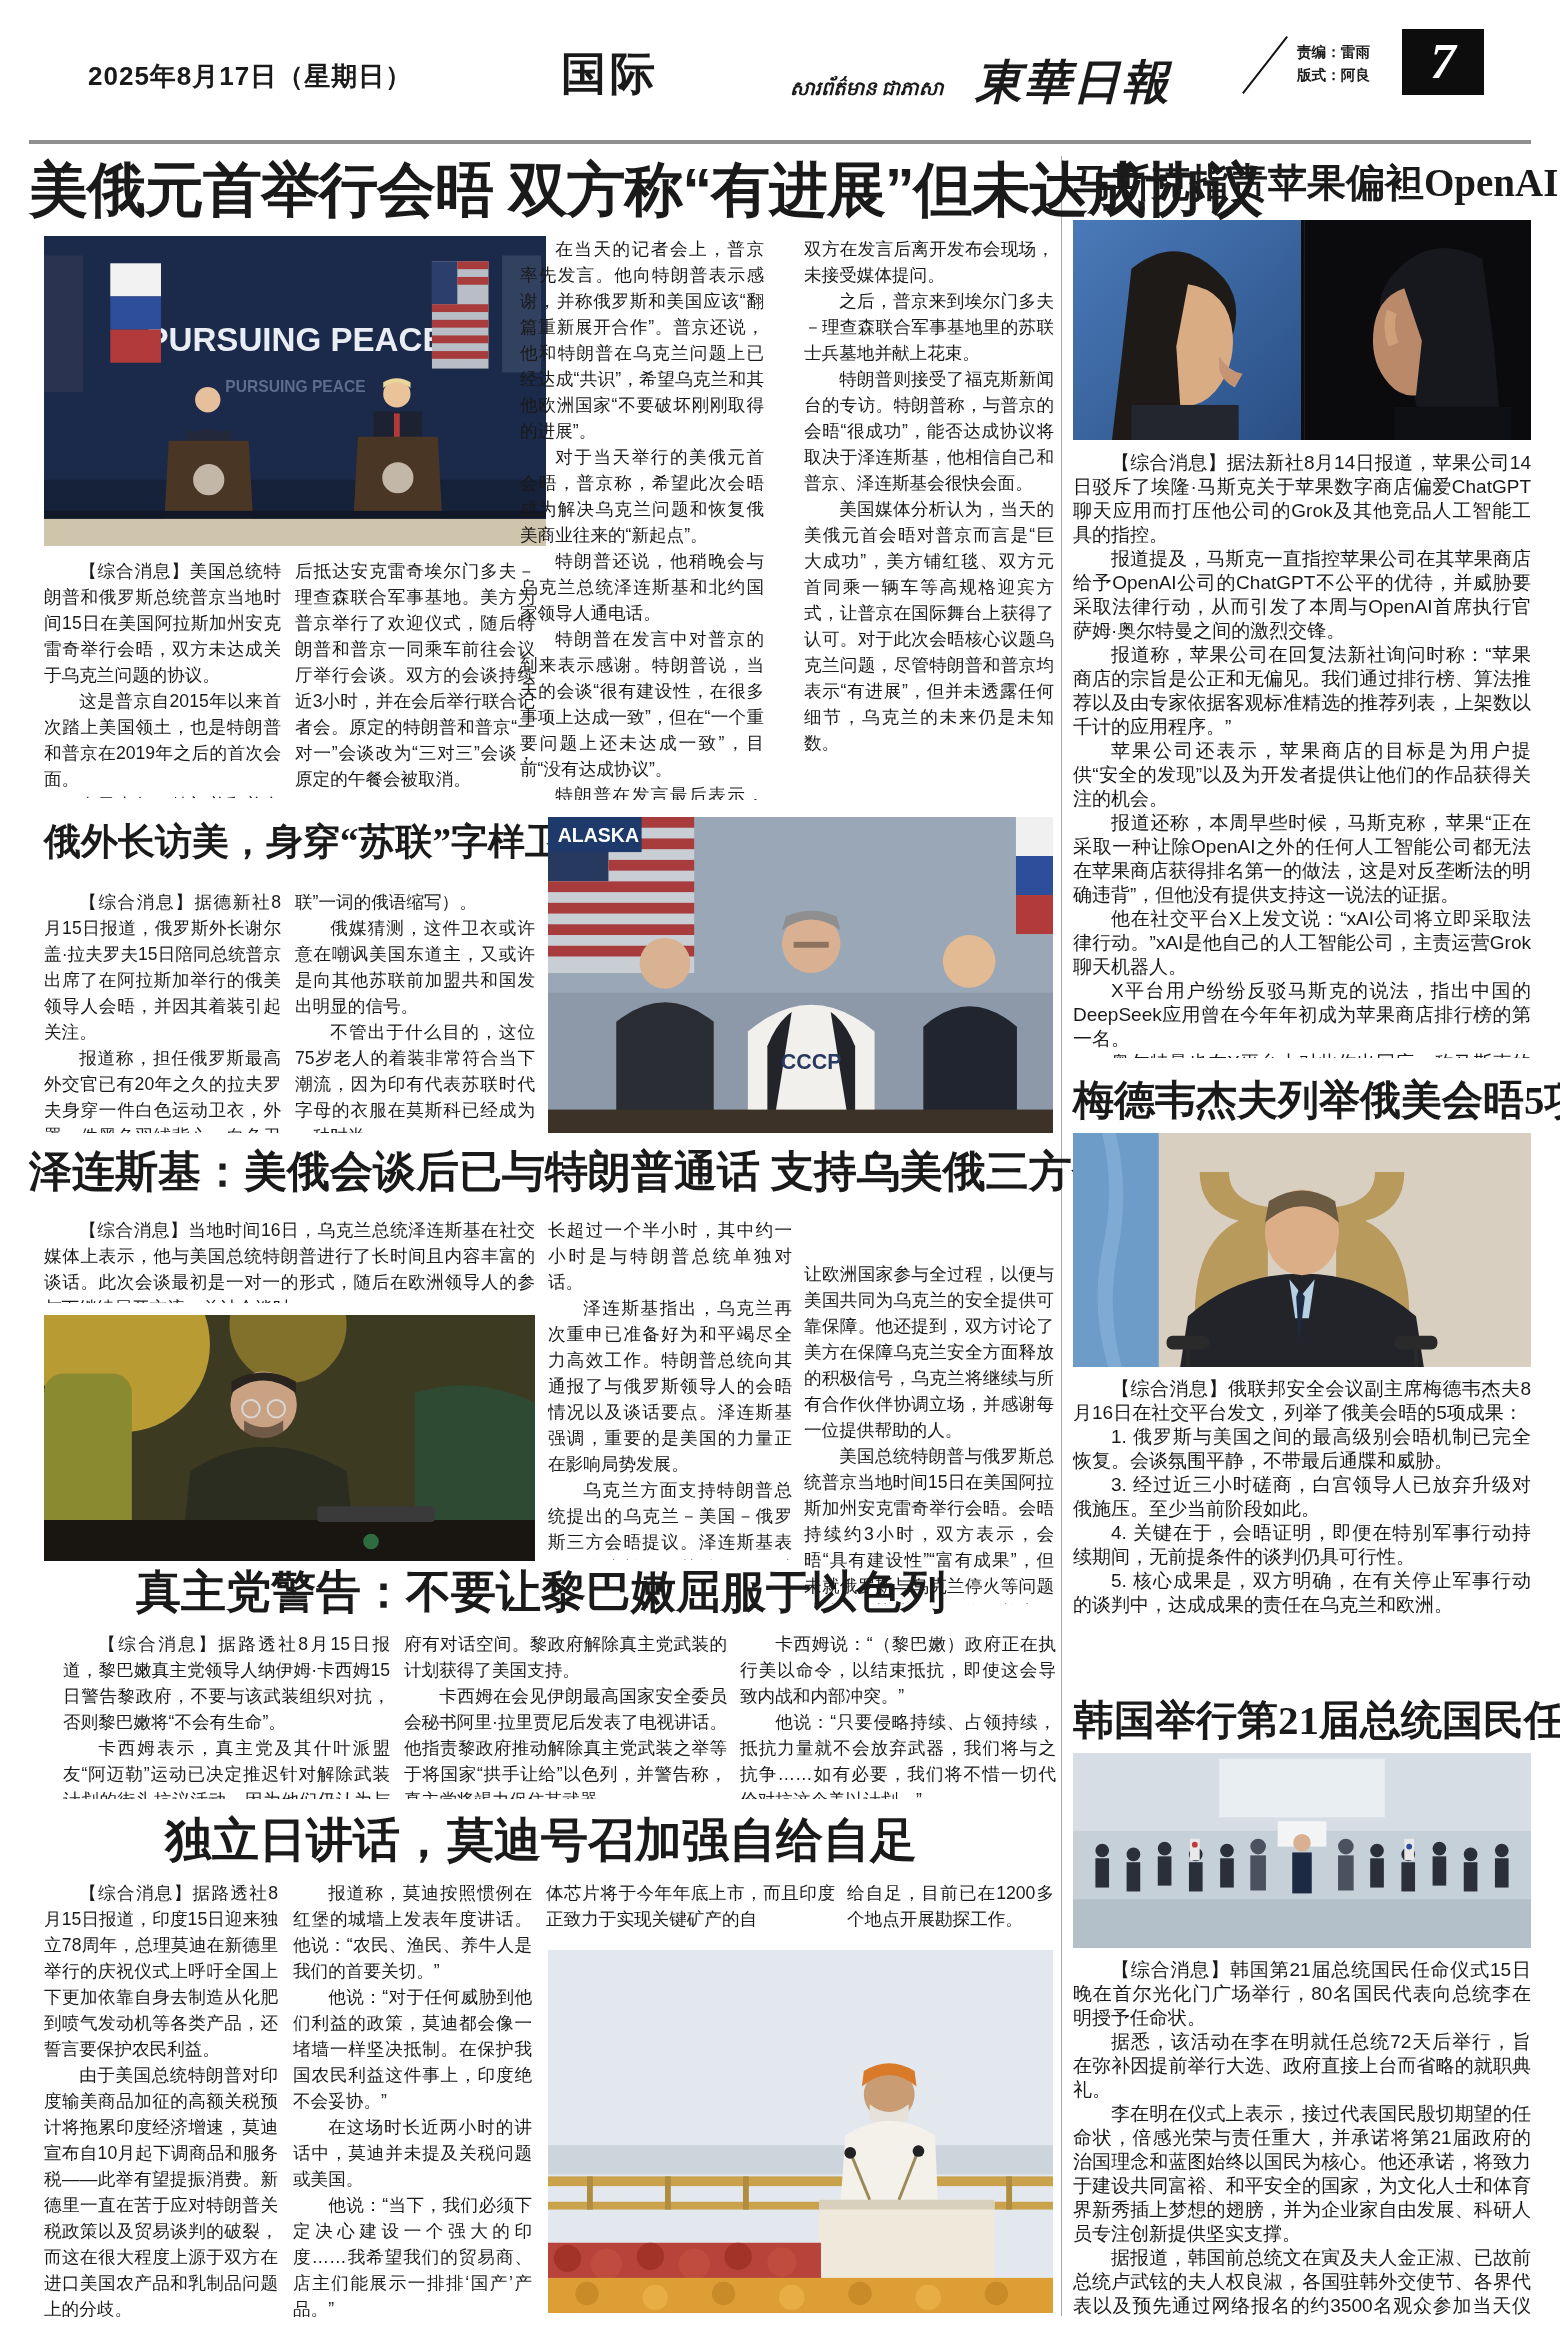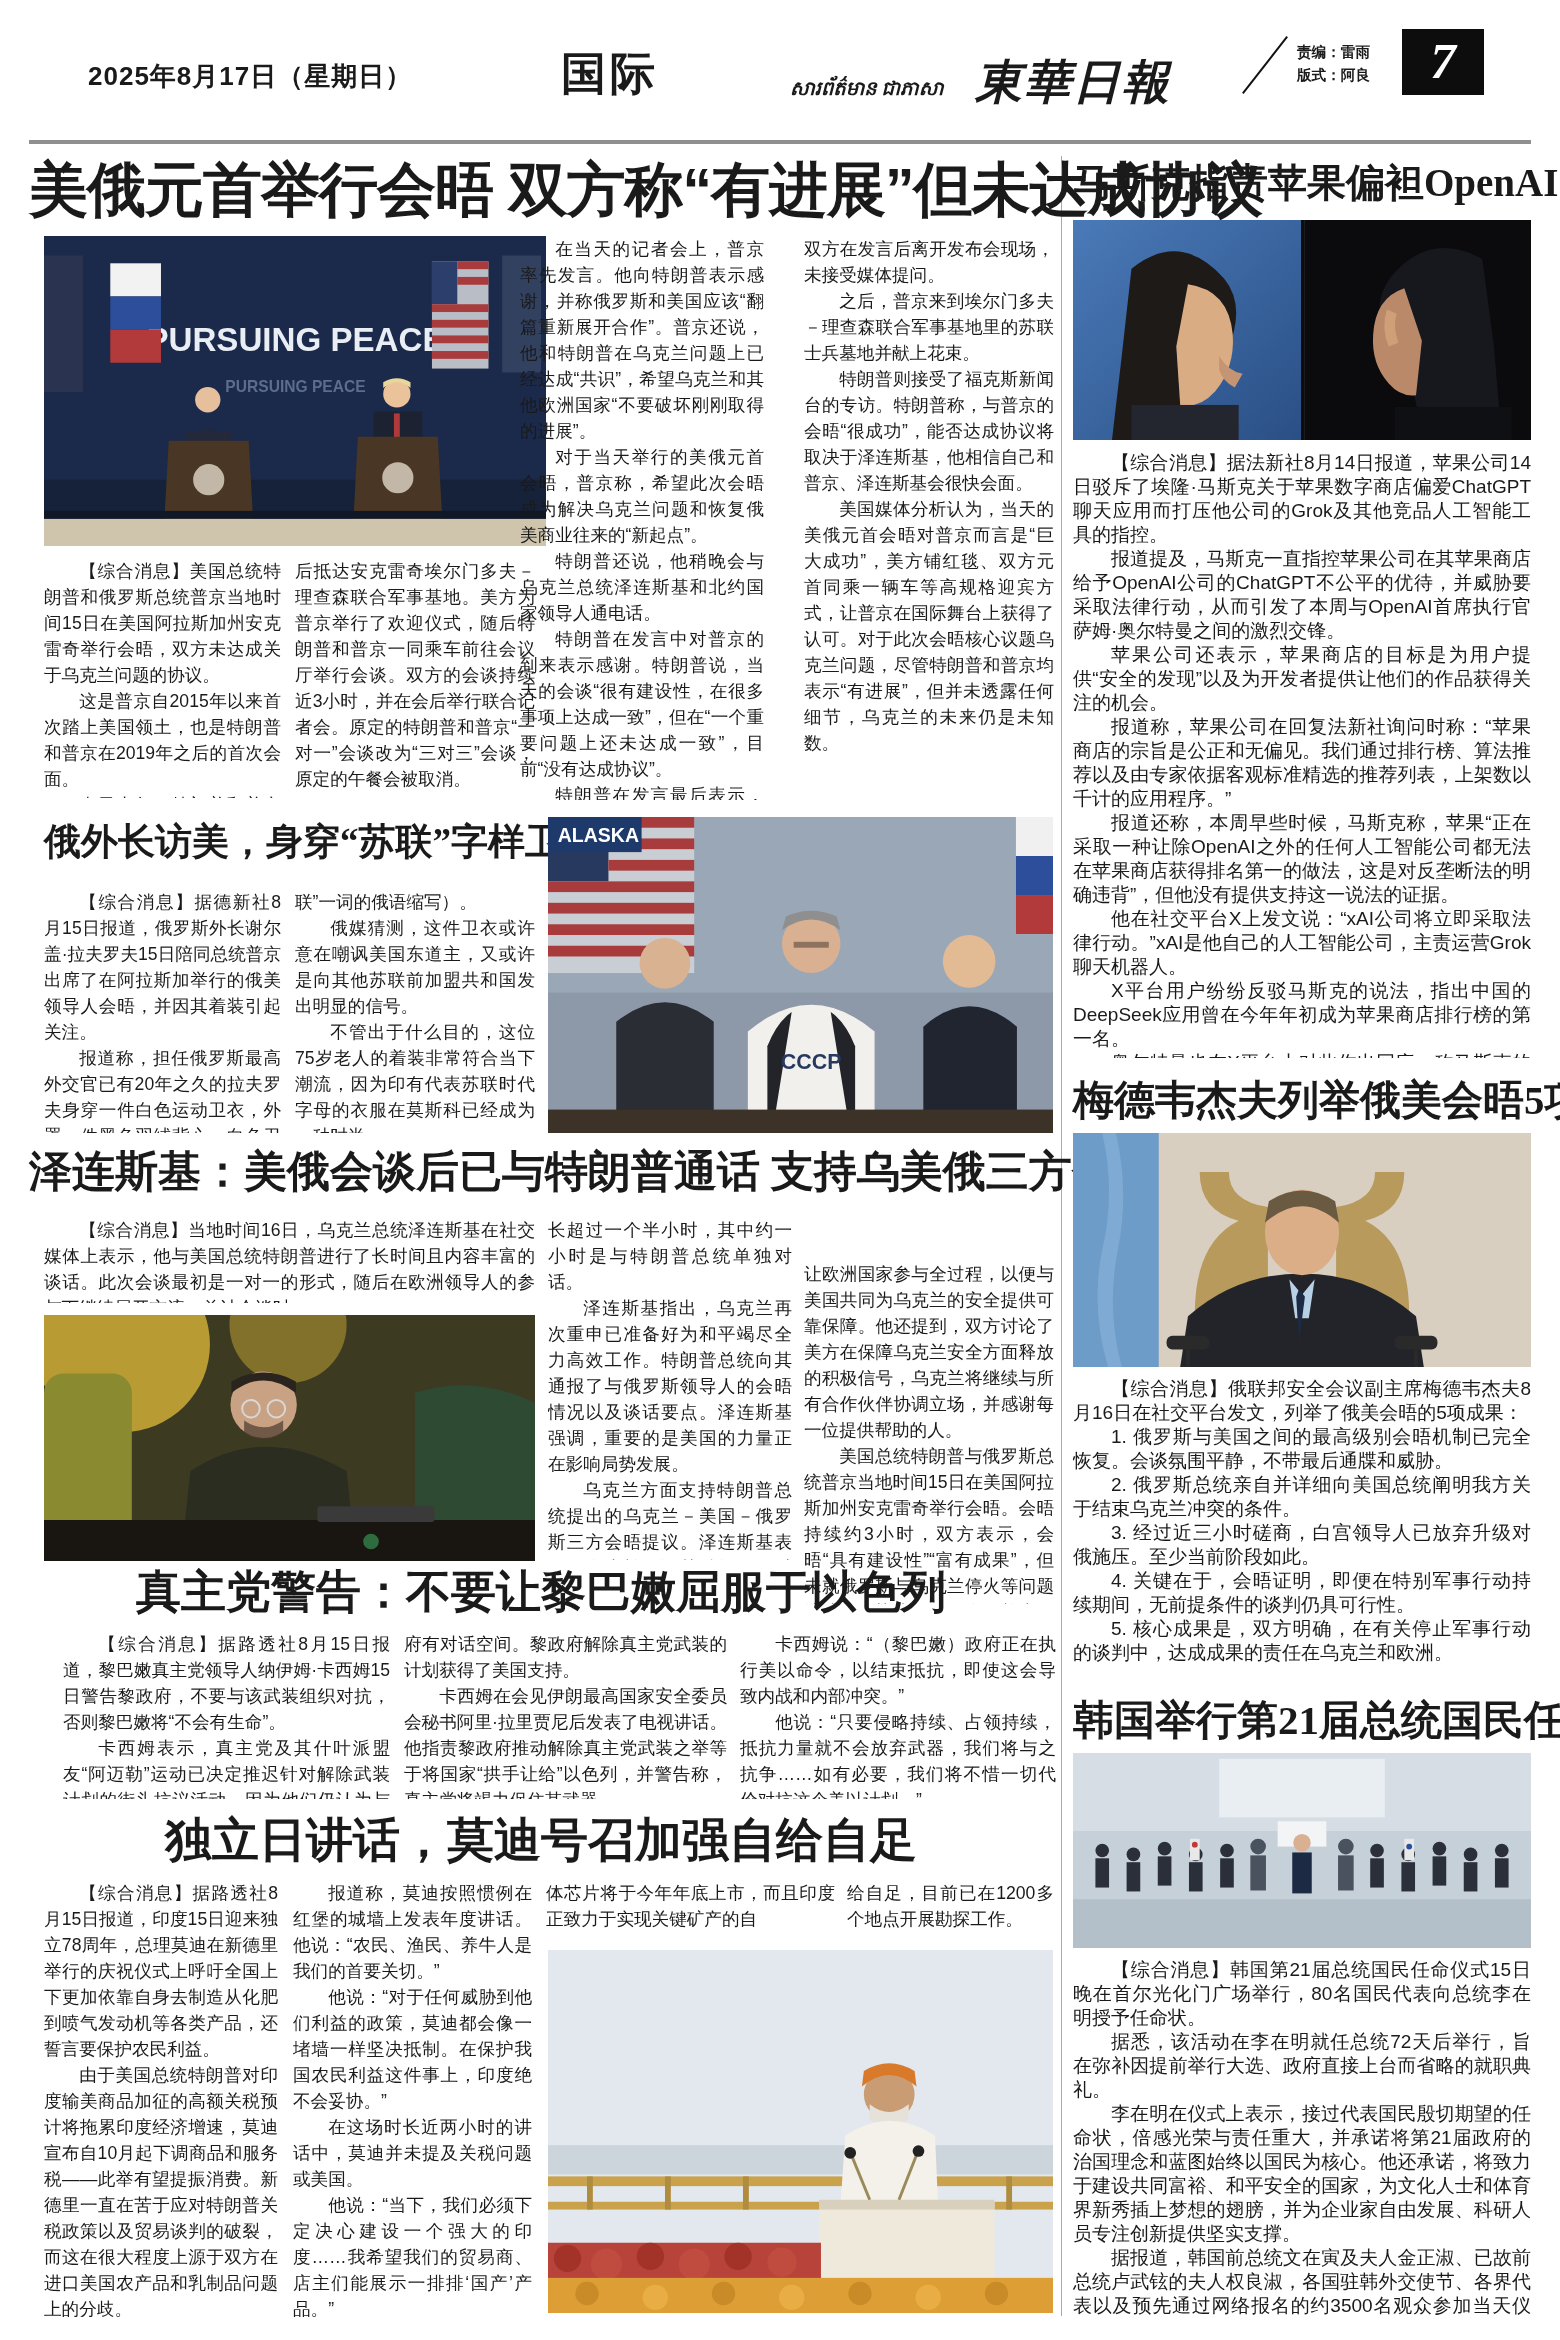--- a/index.html
+++ b/index.html
@@ -317,22 +317,22 @@
         <path d="M420 40 q-55 -30 -95 20 q-16 22 -8 52 q6 28 28 44 L360 226 L440 226 L432 130 Z" fill="#17181d"></path>
         <path d="M340 70 q-30 10 -32 48 q-2 30 16 50 q12 14 28 12 l6 -56 z" fill="#b9896a"></path>
         <path d="M322 92 q-6 20 2 38 l10 -4 q-6 -16 -2 -30 z" fill="#d8a87e" opacity="0.7"></path>
         <rect x="330" y="192" width="120" height="34" fill="#0f1013"></rect>
       </g>
     </svg>
   </div>
   <div class="abs col body-side" style="left:1073px; top:451px; width:458px; height:607px;">
       <p>【综合消息】据法新社8月14日报道，苹果公司14日驳斥了埃隆·马斯克关于苹果数字商店偏爱ChatGPT聊天应用而打压他公司的Grok及其他竞品人工智能工具的指控。</p>
       <p>报道提及，马斯克一直指控苹果公司在其苹果商店给予OpenAI公司的ChatGPT不公平的优待，并威胁要采取法律行动，从而引发了本周与OpenAI首席执行官萨姆·奥尔特曼之间的激烈交锋。</p>
+      <p>报道称，苹果公司在回复法新社询问时称：“苹果商店的宗旨是公正和无偏见。我们通过排行榜、算法推荐以及由专家依据客观标准精选的推荐列表，上架数以千计的应用程序。”</p>
       <p>苹果公司还表示，苹果商店的目标是为用户提供“安全的发现”以及为开发者提供让他们的作品获得关注的机会。</p>
-      <p>报道称，苹果公司在回复法新社询问时称：“苹果商店的宗旨是公正和无偏见。我们通过排行榜、算法推荐以及由专家依据客观标准精选的推荐列表，上架数以千计的应用程序。”</p>
       <p>报道还称，本周早些时候，马斯克称，苹果“正在采取一种让除OpenAI之外的任何人工智能公司都无法在苹果商店获得排名第一的做法，这是对反垄断法的明确违背”，但他没有提供支持这一说法的证据。</p>
       <p>他在社交平台X上发文说：“xAI公司将立即采取法律行动。”xAI是他自己的人工智能公司，主责运营Grok聊天机器人。</p>
       <p>X平台用户纷纷反驳马斯克的说法，指出中国的DeepSeek应用曾在今年年初成为苹果商店排行榜的第一名。</p>
       <p>奥尔特曼也在X平台上对此作出回应，称马斯克的指控“异乎寻常”，并指责马斯克本人“据说会对X平台进行操纵，以便让自己及自己的公司获益，并损害竞争对手以及他不喜欢的人”。</p>
     </div>
 
   <div class="abs headline" style="left:1073px; top:1073px; width:458px; font-size:41px;">梅德韦杰夫列举俄美会晤5项成果</div>
   <div class="abs photo" style="left:1073px; top:1133px; width:458px; height:234px;">
     <svg viewBox="0 0 470 240" preserveAspectRatio="none">
       <rect width="470" height="240" fill="#d8cfc1"></rect>
@@ -351,21 +351,20 @@
       </g>
       <rect x="96" y="208" width="44" height="14" rx="6" fill="#2a2a2a"></rect>
       <rect x="330" y="208" width="44" height="14" rx="6" fill="#2a2a2a"></rect>
       <line x1="118" y1="222" x2="118" y2="240" stroke="#2a2a2a" stroke-width="4"></line>
       <line x1="352" y1="222" x2="352" y2="240" stroke="#2a2a2a" stroke-width="4"></line>
     </svg>
   </div>
   <div class="abs col body-side" style="left:1073px; top:1377px; width:458px; height:304px;">
       <p>【综合消息】俄联邦安全会议副主席梅德韦杰夫8月16日在社交平台发文，列举了俄美会晤的5项成果：</p>
       <p>1. 俄罗斯与美国之间的最高级别会晤机制已完全恢复。会谈氛围平静，不带最后通牒和威胁。</p>
-      <p>2. 俄罗斯总统亲自并详细向美国总统阐明我方关于结束乌克兰冲突的条件。</p>
       <p>3. 经过近三小时磋商，白宫领导人已放弃升级对俄施压。至少当前阶段如此。</p>
       <p>4. 关键在于，会晤证明，即便在特别军事行动持续期间，无前提条件的谈判仍具可行性。</p>
       <p>5. 核心成果是，双方明确，在有关停止军事行动的谈判中，达成成果的责任在乌克兰和欧洲。</p>
     </div>
 
   <div class="abs headline" style="left:1073px; top:1693px; width:458px; font-size:41px;">韩国举行第21届总统国民任命仪式</div>
   <div class="abs photo" style="left:1073px; top:1753px; width:458px; height:195px;">
     <svg viewBox="0 0 470 200" preserveAspectRatio="none">
       <rect width="470" height="200" fill="#c6d0d9"></rect>
       <rect y="0" width="470" height="80" fill="#d6dde4"></rect>

